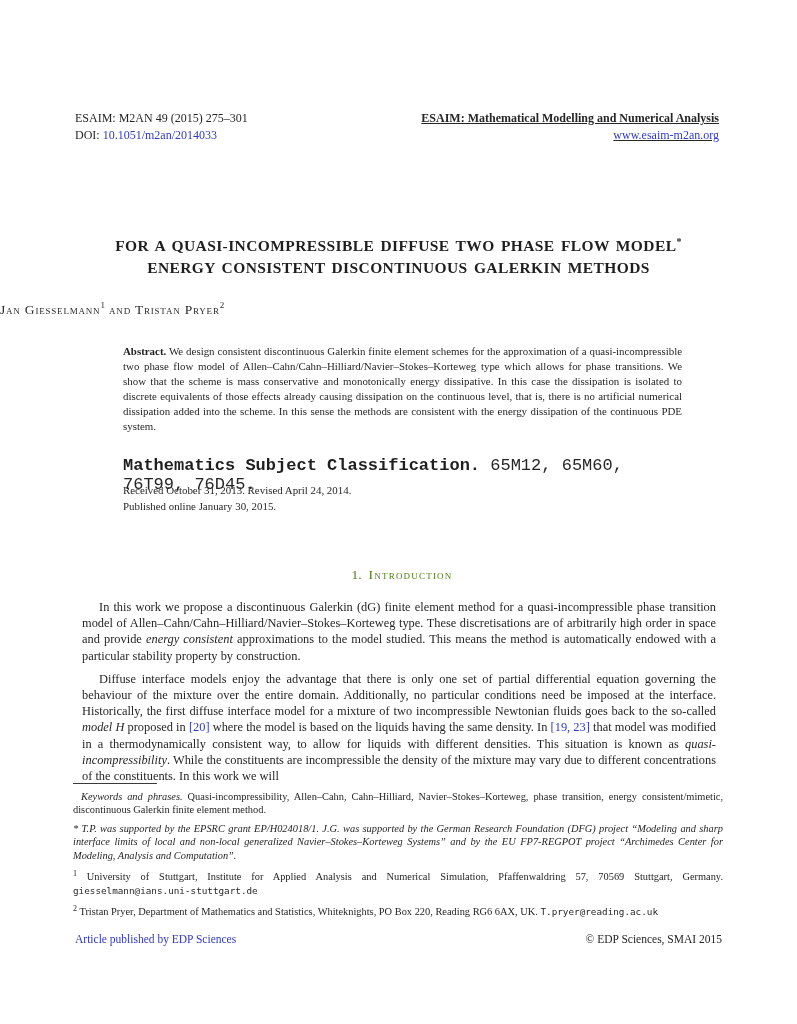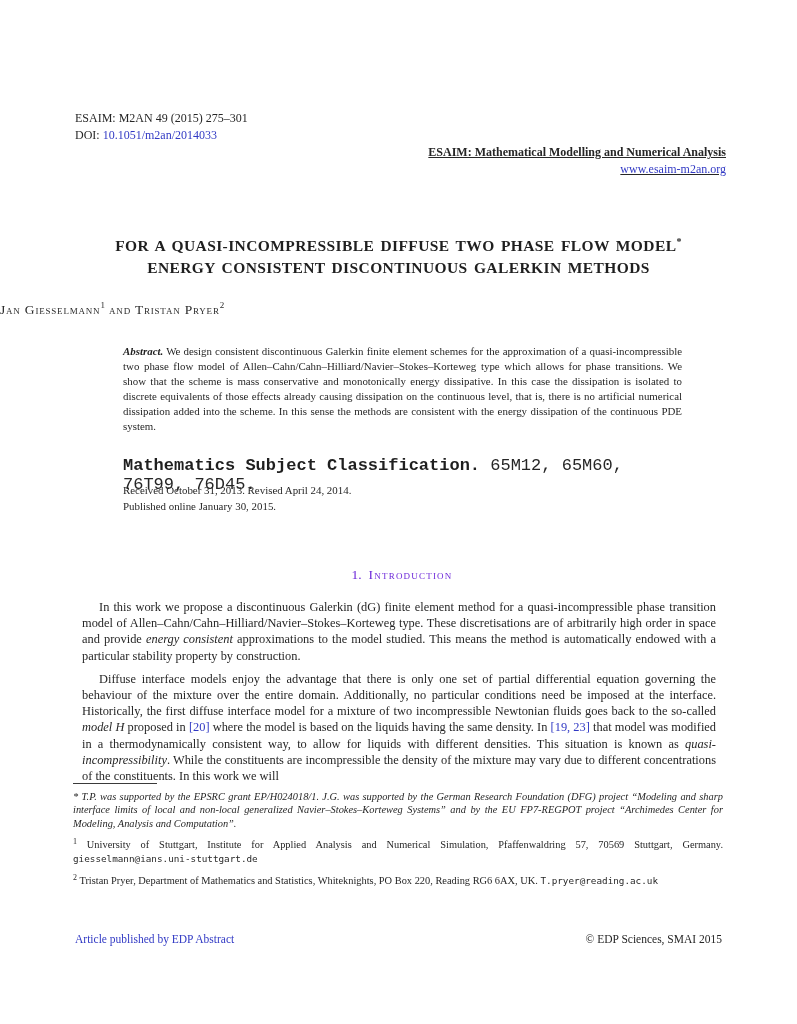--- a/index.html
+++ b/index.html
@@ -9,23 +9,23 @@
     background:#ffffff;
     font-family:"Liberation Serif", serif;
     color:#262626;
     overflow:hidden;
   }
   .link{color:#3139c4;text-decoration:none;cursor:pointer;}
   .it{font-style:italic;}
 
   
   .header{
-    position:absolute;top:110px;left:75px;right:71px;
+    position:absolute;top:110px;left:75px;right:78px;
     display:flex;justify-content:space-between;
-    font-size:12px;line-height:17px;flex-direction:column;
+    font-size:12px;line-height:17px;
   }
   .header-right{text-align:right;text-decoration:underline;}
   .journal-name{font-weight:bold;}
 
   
   .title{
     position:absolute;top:231px;left:40px;right:40px;
     text-align:center;font-weight:bold;
     font-size:15.5px;line-height:22px;
     letter-spacing:0.4px;word-spacing:2px;color:#1f1f1f;
@@ -39,40 +39,40 @@
     color:#2a2a2a;
   }
   .sc{font-variant:small-caps;letter-spacing:0.8px;}
   .authors sup{font-size:9px;}
 
   
   .abstract{
     position:absolute;top:344px;left:123px;width:559px;
     font-size:10.9px;line-height:15.1px;text-align:justify;
   }
-  .abstract-label{font-weight:bold;color:#1f1f1f;font-style:italic;}
+  .abstract-label{font-weight:bold;color:#1f1f1f;}
 
   
   .msc{
     position:absolute;top:456px;left:123px;width:559px;
     font-size:17px;
     font-family:Liberation Mono, monospace;
   }
   .msc-label{font-weight:bold;color:#1f1f1f;}
 
   
   .dates{
     position:absolute;top:483px;left:123px;width:559px;
     font-size:10.9px;line-height:15.5px;
   }
 
   
   .section-heading{
     position:absolute;top:567px;left:0;right:0;
-    text-align:center;font-size:13.5px;color:#6d28d9;margin-left:7px;
+    text-align:center;font-size:13.5px;color:#4d7c0f;margin-left:7px;
   }
   .section-heading .num{margin-right:7px;}
   .section-heading .sc{letter-spacing:1.2px;}
 
   
   .body-text{
     position:absolute;top:592px;left:75px;width:648px;
     font-size:12.4px;line-height:16.2px;text-align:justify;
   }
   .body-text p{margin:7px;text-indent:17px;}
@@ -141,23 +141,24 @@
     <span class="num">1.</span><span class="sc">Introduction</span>
   </div>
 
   <div class="body-text">
     <p><span>In this work we propose a discontinuous Galerkin (dG) finite element method for a quasi-incompressible phase transition model of Allen–Cahn/Cahn–Hilliard/Navier–Stokes–Korteweg type. These discretisations are of arbitrarily high order in space and provide </span><span class="it">energy consistent</span><span> approximations to the model studied. This means the method is automatically endowed with a particular stability property by construction.</span></p>
     <p><span>Diffuse interface models enjoy the advantage that there is only one set of partial differential equation governing the behaviour of the mixture over the entire domain. Additionally, no particular conditions need be imposed at the interface. Historically, the first diffuse interface model for a mixture of two incompressible Newtonian fluids goes back to the so-called </span><span class="it">model H</span><span> proposed in </span><span class="link">[20]</span><span> where the model is based on the liquids having the same density. In </span><span class="link">[19, 23]</span><span> that model was modified in a thermodynamically consistent way, to allow for liquids with different densities. This situation is known as </span><span class="it">quasi-incompressibility</span><span>. While the constituents are incompressible the density of the mixture may vary due to different concentrations of the constituents. In this work we will</span></p>
   </div>
 
   <div class="footnotes">
     <div class="fn-rule"></div>
+    <p class="kw"><span class="it">Keywords and phrases.</span><span> Quasi-incompressibility, Allen–Cahn, Cahn–Hilliard, Navier–Stokes–Korteweg, phase transition, energy consistent/mimetic, discontinuous Galerkin finite element method.</span></p>
     <p class="starfn"><span>*</span><span> T.P. was supported by the EPSRC grant EP/H024018/1. J.G. was supported by the German Research Foundation (DFG) project “Modeling and sharp interface limits of local and non-local generalized Navier–Stokes–Korteweg Systems” and by the EU FP7-REGPOT project “Archimedes Center for Modeling, Analysis and Computation”.</span></p>
     <p><sup>1</sup><span> University of Stuttgart, Institute for Applied Analysis and Numerical Simulation, Pfaffenwaldring 57, 70569 Stuttgart, Germany. </span><span class="email">giesselmann@ians.uni-stuttgart.de</span></p>
     <p><sup>2</sup><span> Tristan Pryer, Department of Mathematics and Statistics, Whiteknights, PO Box 220, Reading RG6 6AX, UK. </span><span class="email">T.pryer@reading.ac.uk</span></p>
   </div>
 
   <div class="footer">
-    <span class="link">Article published by EDP Abstract</span>
+    <span class="link">Article published by EDP Sciences</span>
     <span>© EDP Sciences, SMAI 2015</span>
   </div>
 
 </div>
 
 </body></html>

